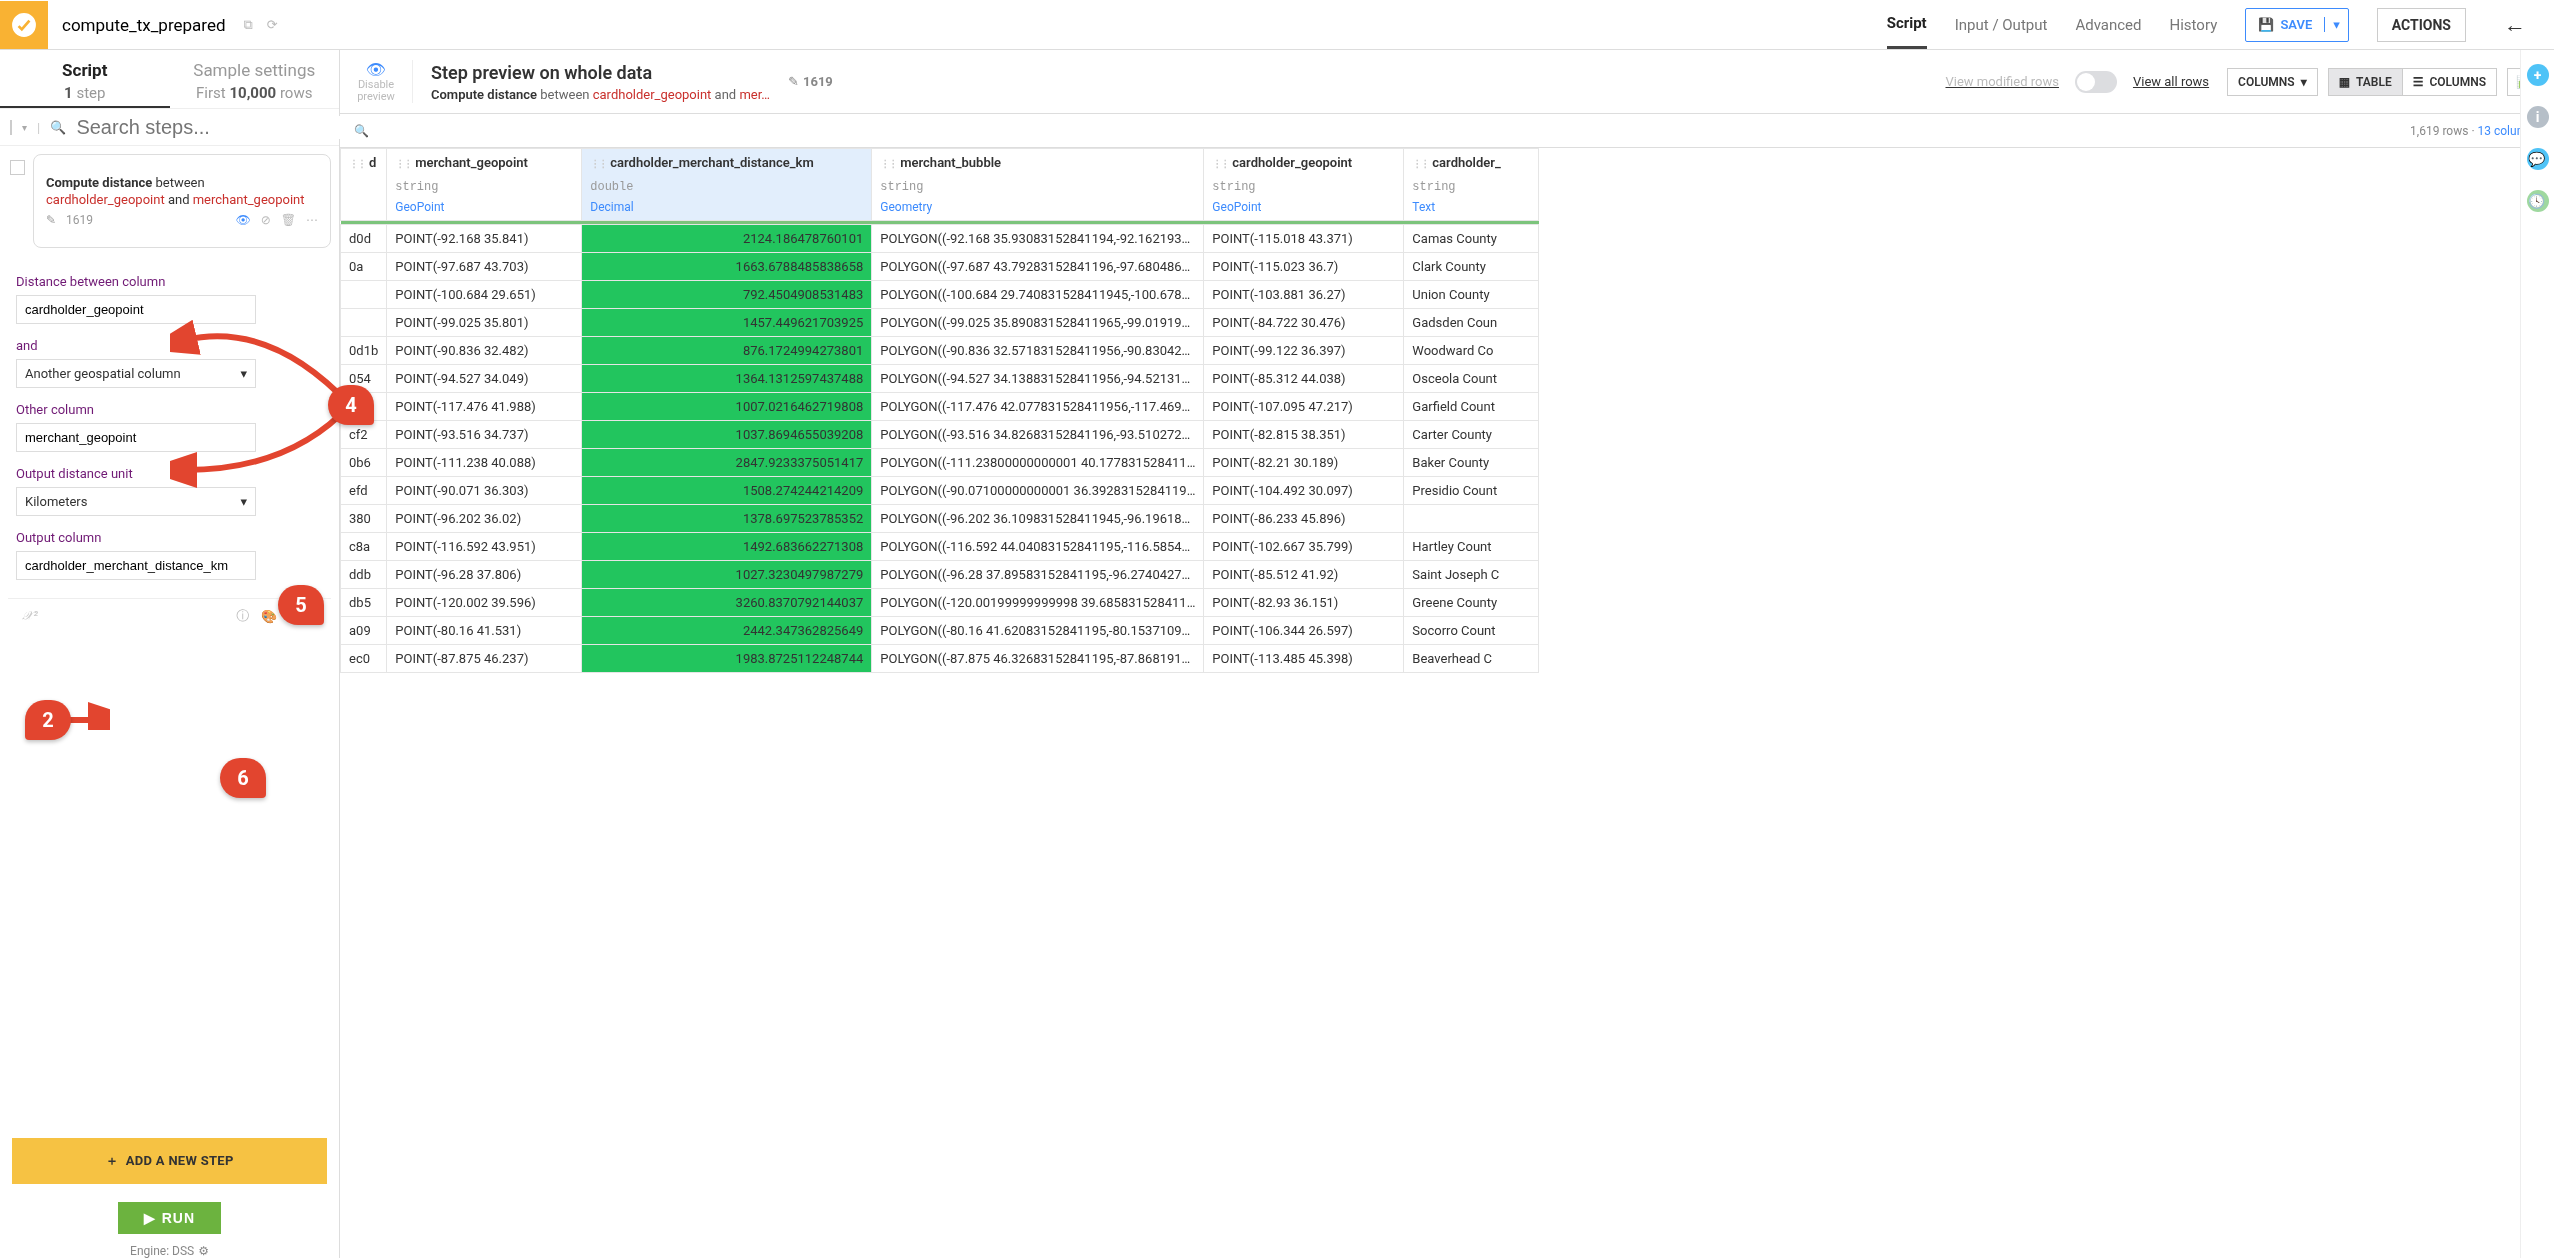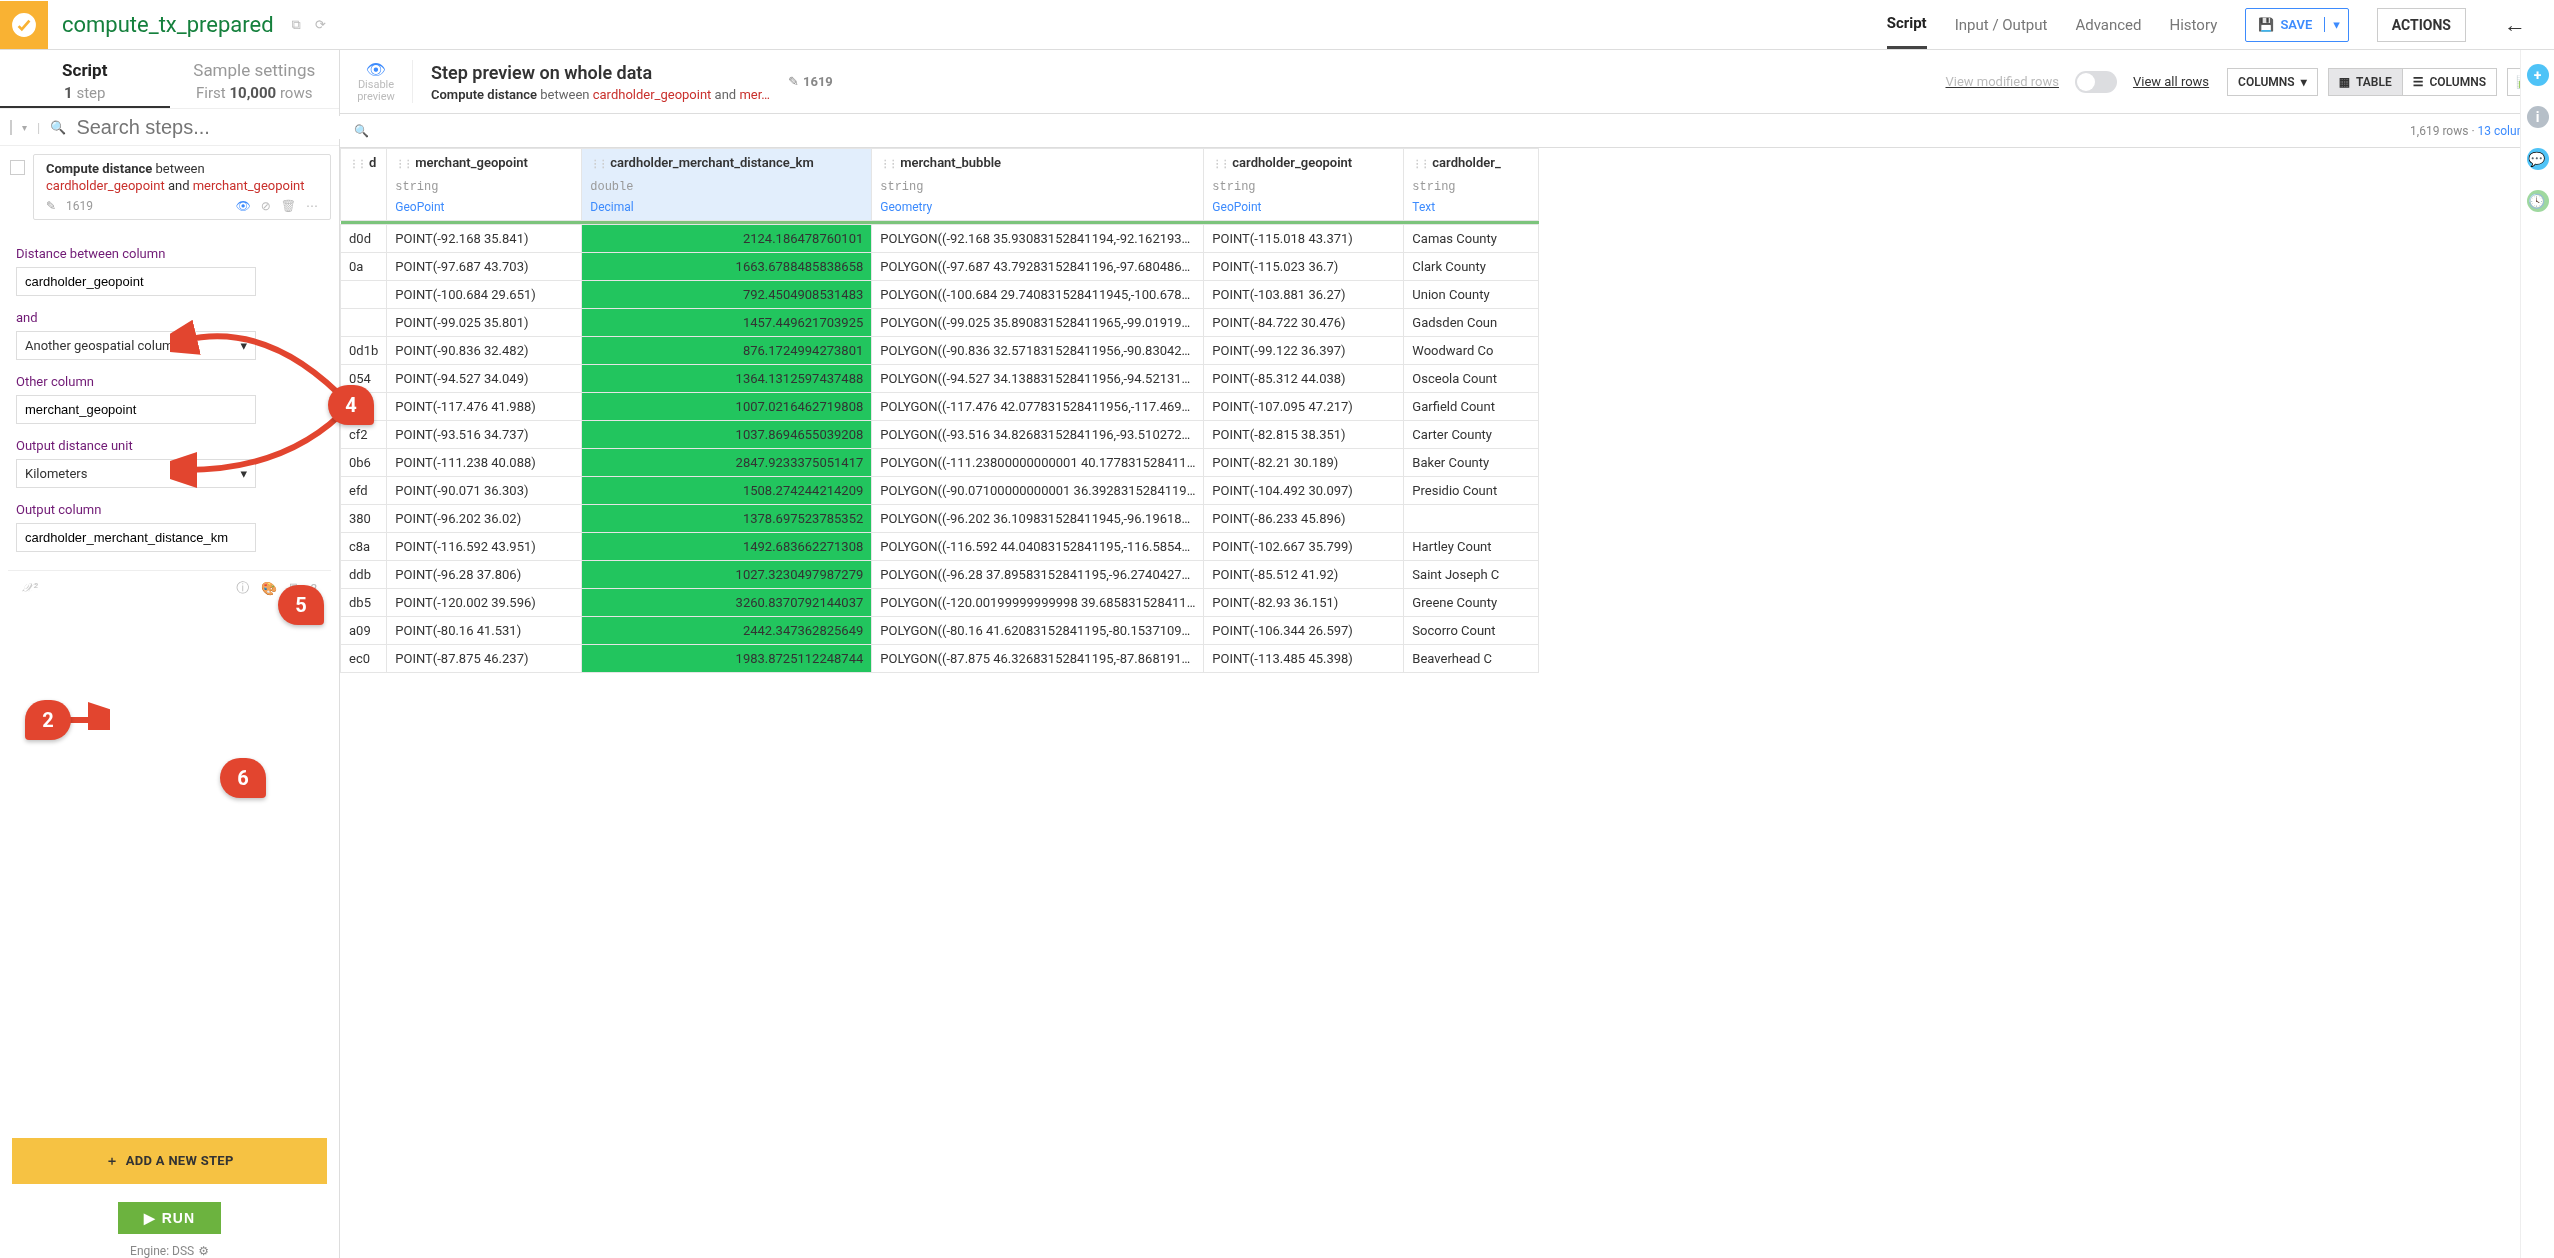--- a/index.html
+++ b/index.html
@@ -2,21 +2,21 @@
 <html><head>
 <meta charset="utf-8">
 <style>
 * { box-sizing: border-box; margin: 0; padding: 0; }
 body { font-family: -apple-system, BlinkMacSystemFont, "Segoe UI", Roboto, sans-serif; font-size: 13px; color: #333; background: #fff; overflow: hidden; }
 
 
 .top-header { display: flex; align-items: center; height: 50px; border-bottom: 1px solid #ddd; }
 .app-icon { width: 48px; height: 48px; background: #f9b233; display: flex; align-items: center; justify-content: center; color: #fff; }
 .app-icon svg { width: 26px; height: 26px; }
-.app-title { font-size: 22px; color: #15803d; padding: 0 14px; font-weight: 400; }
+.app-title { font-size: 17px; color: #000000; padding: 0 14px; font-weight: 400; }
 .hdr-icons { display: flex; gap: 14px; color: #bbb; padding-left: 4px; }
 .hdr-icons span { cursor: pointer; }
 .top-tabs { margin-left: auto; display: flex; align-items: center; gap: 28px; padding: 0 18px; height: 100%; }
 .top-tab { color: #777; font-size: 15px; cursor: pointer; height: 100%; display: flex; align-items: center; }
 .top-tab.active { color: #222; font-weight: 700; border-bottom: 3px solid #444; }
 .save-btn { border: 1px solid #3d8bfd; color: #3d8bfd; display: flex; align-items: center; height: 34px; border-radius: 2px; overflow: hidden; cursor: pointer; }
 .save-btn .save-main { padding: 0 12px; display: flex; align-items: center; gap: 6px; font-weight: 600; }
 .save-btn .save-caret { border-left: 1px solid #3d8bfd; padding: 0 8px; }
 .actions-btn { border: 1px solid #ccc; padding: 0 14px; height: 34px; display: flex; align-items: center; font-weight: 700; font-size: 14px; cursor: pointer; }
 .back-arrow { color: #333; font-size: 22px; padding: 0 10px; cursor: pointer; }
@@ -30,21 +30,21 @@
 .script-tab .tname { font-size: 17px; color: #999; }
 .script-tab.active .tname { color: #222; font-weight: 700; }
 .script-tab .tsub { color: #999; font-size: 15px; margin-top: 4px; }
 .script-tab .tsub b { color: #555; }
 
 .search-row { display: flex; align-items: center; height: 38px; border-top: 1px solid #eee; border-bottom: 1px solid #eee; padding: 0 10px; gap: 10px; color: #999; }
 .search-row input { border: none; outline: none; flex: 1; font-size: 20px; color: #555; }
 .mini-chk { width: 15px; height: 15px; border: 1px solid #ccc; background: #fff; }
 .mini-caret { color: #aaa; font-size: 10px; }
 
-.step-card { border: 1px solid #ddd; margin: 8px; border-radius: 2px; padding: 6px 12px; background: #fff; font-size: 13px; text-align: left; }
+.step-card { border: 1px solid #ddd; margin: 8px; border-radius: 8px; padding: 20px 12px; background: #fff; font-size: 13px; text-align: left; }
 .step-card .sc-line1 { margin-bottom: 2px; }
 .step-card .red { color: #c9302c; }
 .step-card .sc-meta { color: #999; display: flex; align-items: center; gap: 10px; margin-top: 6px; font-size: 12px; }
 .step-card .sc-meta .right { margin-left: auto; display: flex; gap: 10px; color: #bbb; }
 .step-card .sc-meta .eye { color: #3d8bfd; }
 
 .form-area { padding: 4px 16px 8px; font-size: 13px; color: #333; flex: 0 0 auto; }
 .form-area .lbl { color: #701a75; margin: 14px 0 6px; }
 .form-area input[type=text], .form-area .select { width: 240px; border: 1px solid #ddd; padding: 6px 8px; font-size: 13px; background: #fff; display: block; }
 .form-area .select { display: flex; justify-content: space-between; align-items: center; cursor: pointer; }

